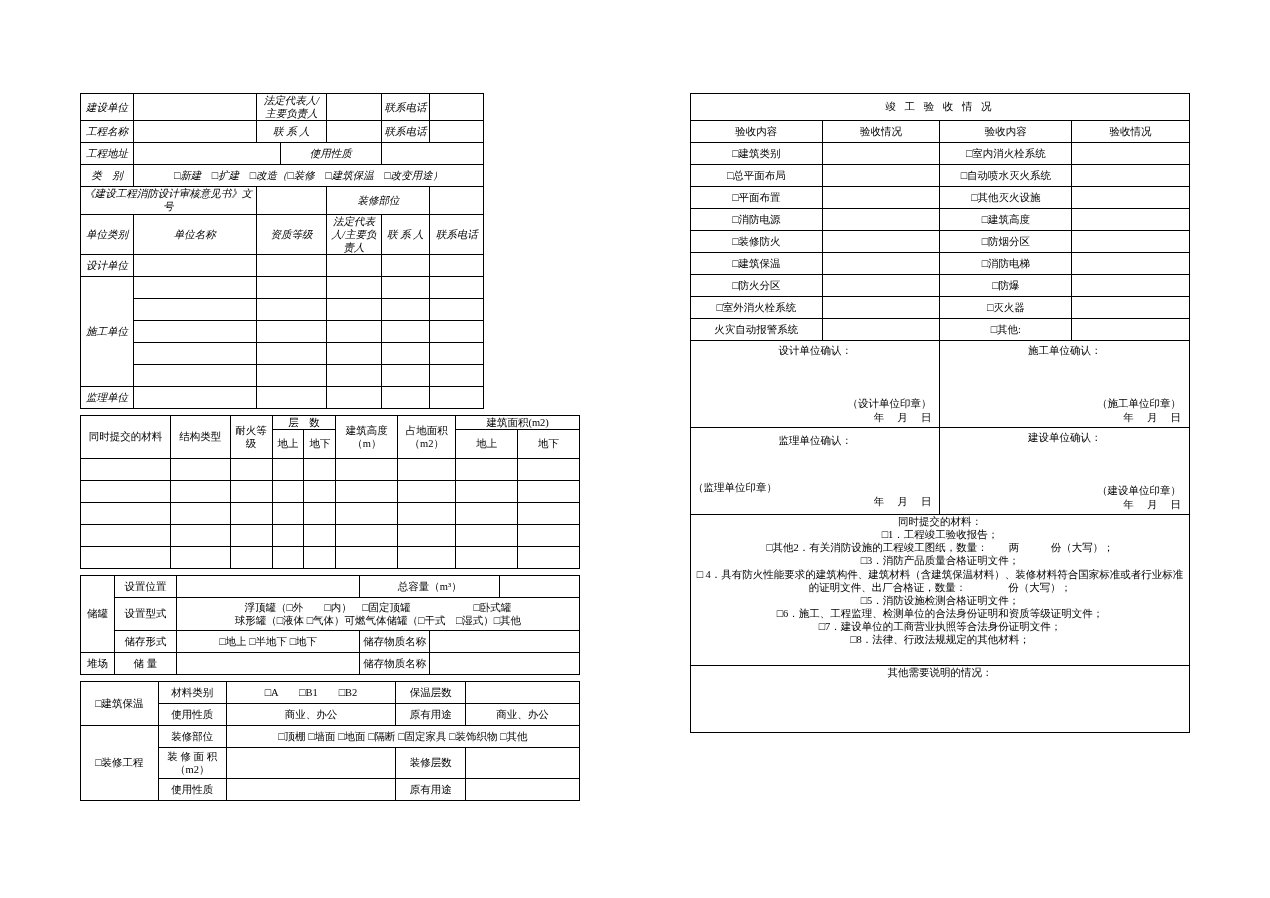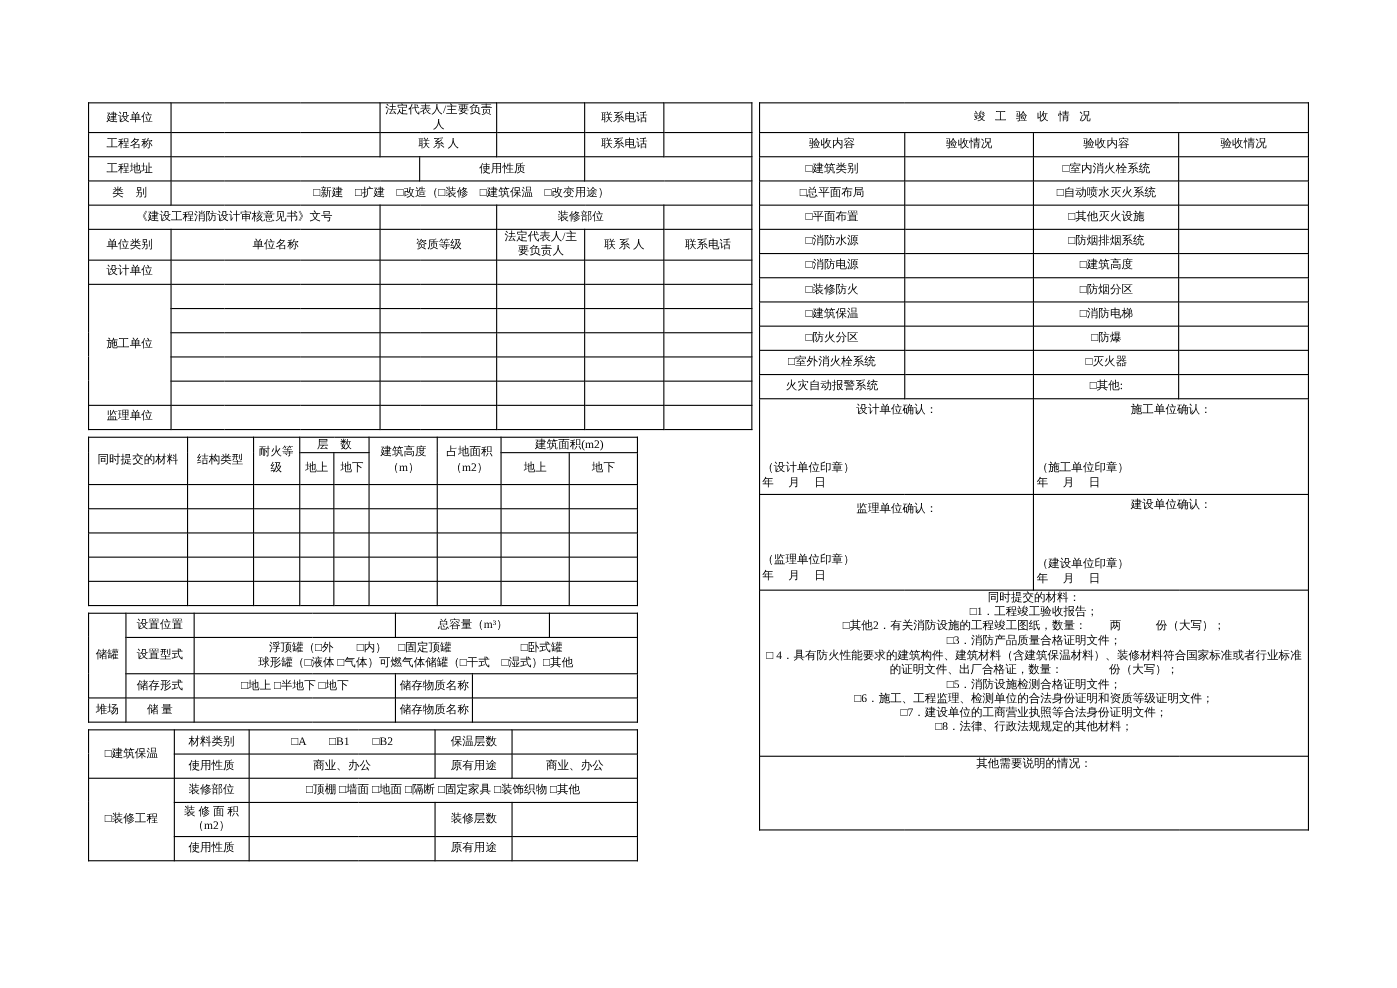--- a/index.html
+++ b/index.html
@@ -27,32 +27,32 @@
   .tall{height:22px;}
   .al{text-align:left;padding-left:4px;}
   .small{font-size:9.5px;}
   .xsmall{font-size:9px;}
   .pad-cell{text-align:left;padding:3px 4px;vertical-align:top;}
   .spread{letter-spacing:3px;}
   .pagenum{
     position:absolute;left:0;right:0;top:820px;text-align:center;
     font-size:10px;font-weight:bold;font-family:"Liberation Serif",serif;
   }
-  .sig{ text-align:left; padding-right:6px;}
+  .sig{ text-align:right; padding-right:6px;}
   .notes{font-size:10px;line-height:1.5;text-align:left;padding:3px 5px;}
   .notes div{margin:0;}
   .blank{height:22px;}
 </style>
 </head>
 <body>
 
 <div class="page">
 
   <div class="left-table">
-    <table class="tbl" style="width:604px;">
+    <table class="tbl" style="width:404px;font-style:italic;">
       <colgroup>
         <col style="width:62px">
           <col style="width:40px">
           <col style="width:58px">
         <col style="width:60px">
           <col style="width:30px">
           <col style="width:58px">
         <col style="width:66px">
           <col style="width:60px">
           <col style="width:66px">
@@ -354,26 +354,20 @@
         <td>□自动喷水灭火系统</td>
         <td></td>
       </tr>
       <tr class="tall">
         <td>□平面布置</td>
         <td></td>
         <td>□其他灭火设施</td>
         <td></td>
       </tr>
       <tr class="tall">
-        <td>□消防水源</td>
-        <td></td>
-        <td>□防烟排烟系统</td>
-        <td></td>
-      </tr>
-      <tr class="tall">
         <td>□消防电源</td>
         <td></td>
         <td>□建筑高度</td>
         <td></td>
       </tr>
       <tr class="tall">
         <td>□装修防火</td>
         <td></td>
         <td>□防烟分区</td>
         <td></td>

